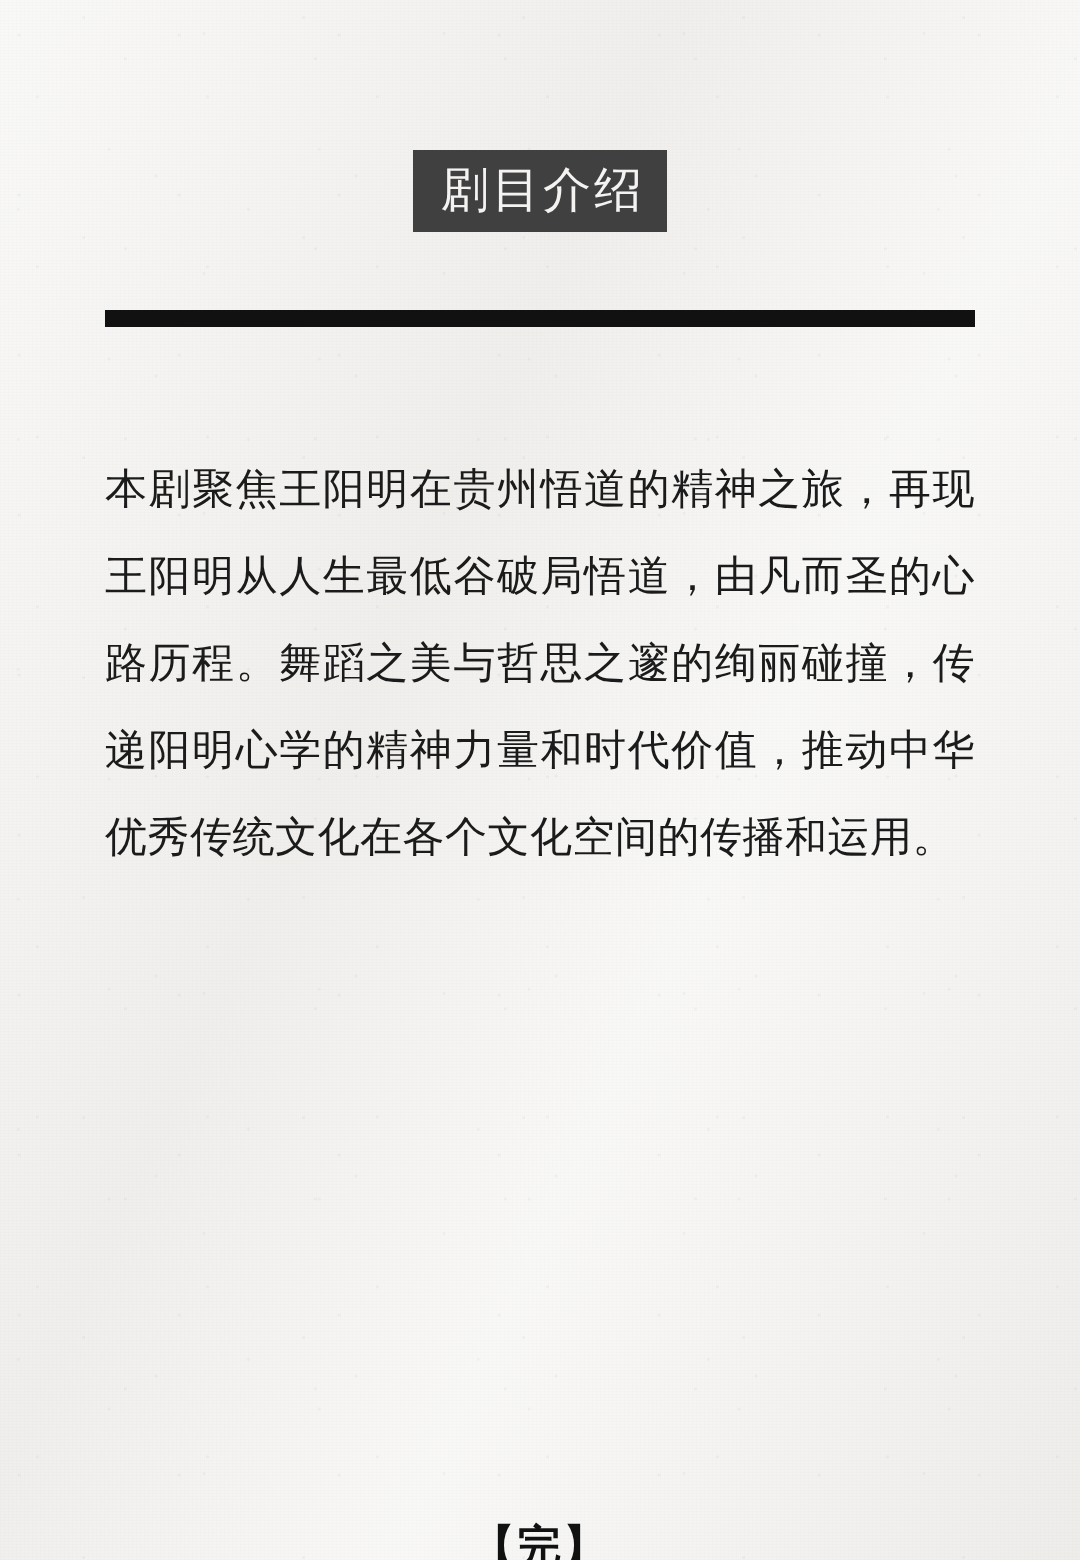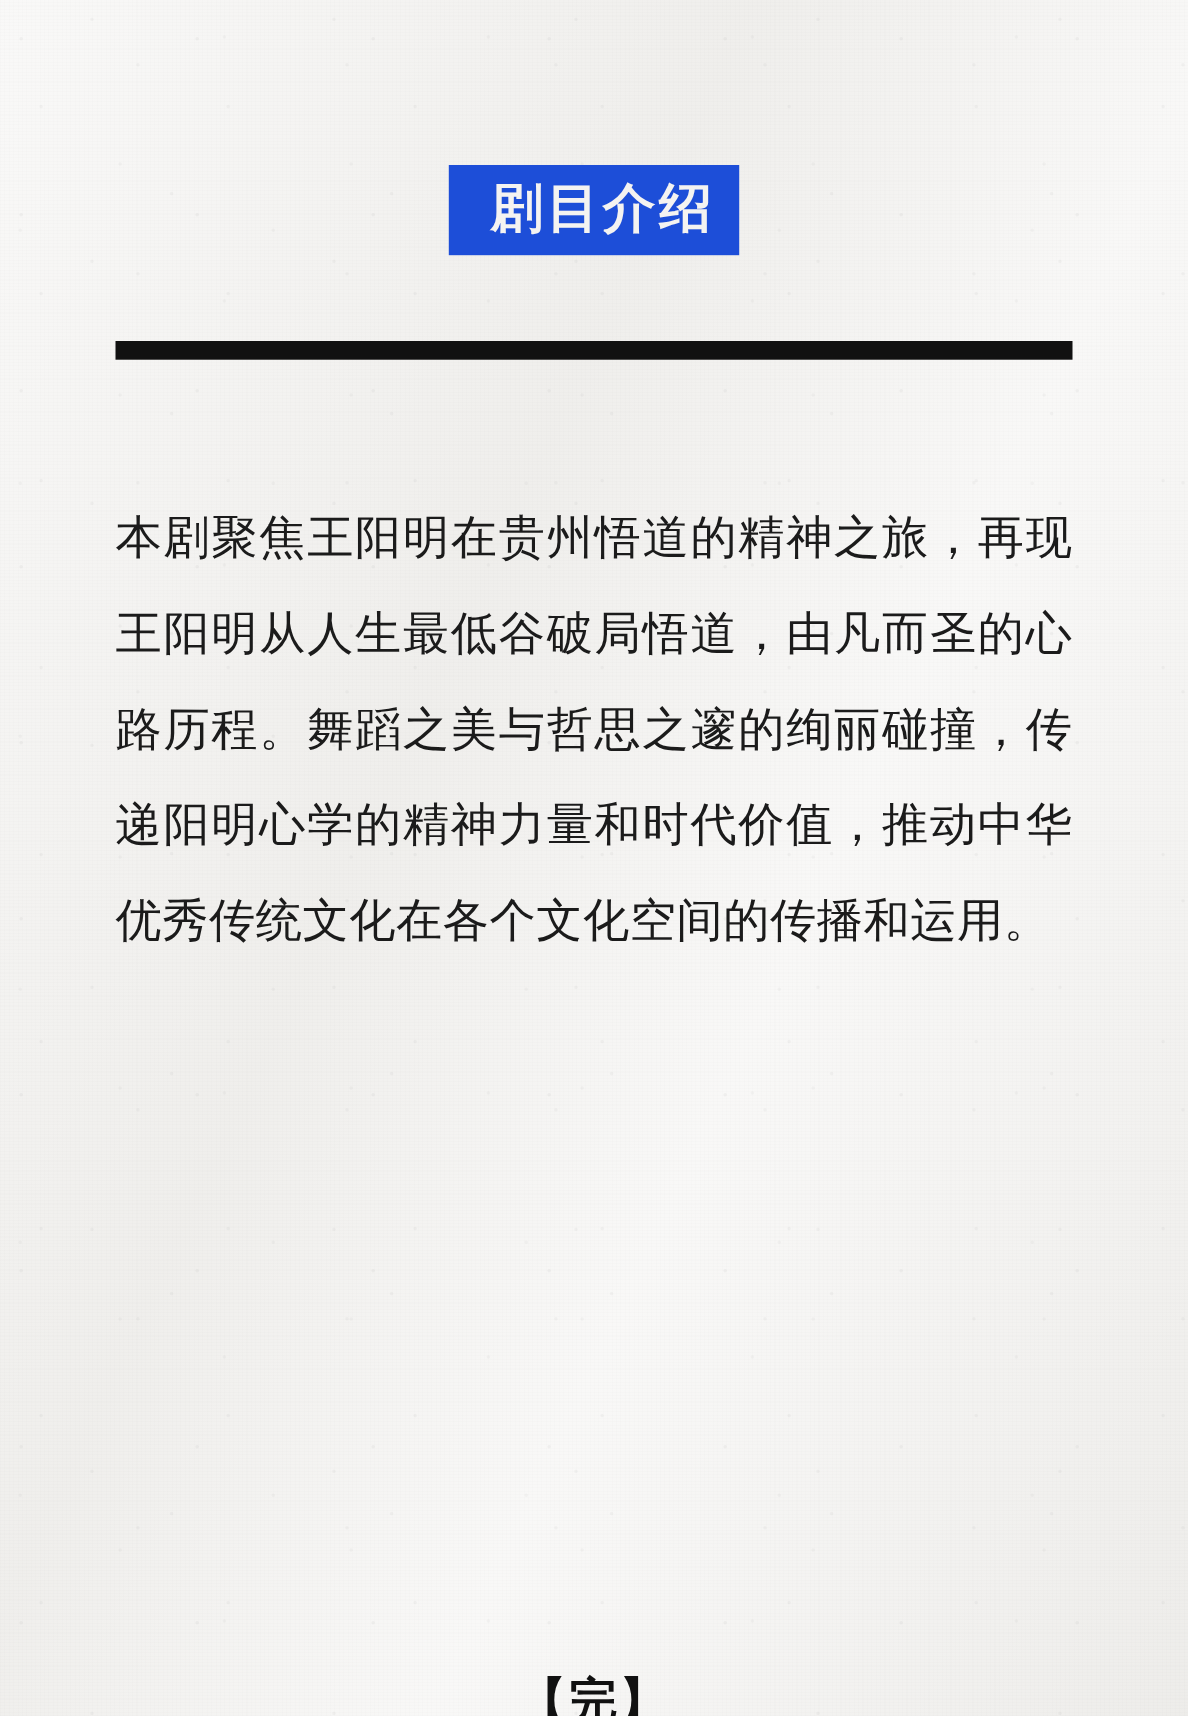--- a/index.html
+++ b/index.html
@@ -50,27 +50,27 @@
     box-sizing: border-box;
     padding: 0 105px;
   }
   .title-wrap {
     padding-top: 118px;
     display: flex;
     justify-content: center;
   }
   .section-title {
     display: inline-block;
-    background: #1d4ed8;
+    background: #404040;
     color: #f4f3f1;
     font-size: 48px;
-    font-weight: bold;
+    font-weight: normal;
     letter-spacing: 3px;
     line-height: 1;
-    padding: 16px 22px 18px 38px;
+    padding: 16px 22px 18px 28px;
   }
   .title-rule {
     margin-top: 46px;
     height: 17px;
     background: #111111;
     width: 100%;
   }
   .body-copy {
     margin-top: 118px;
   }

